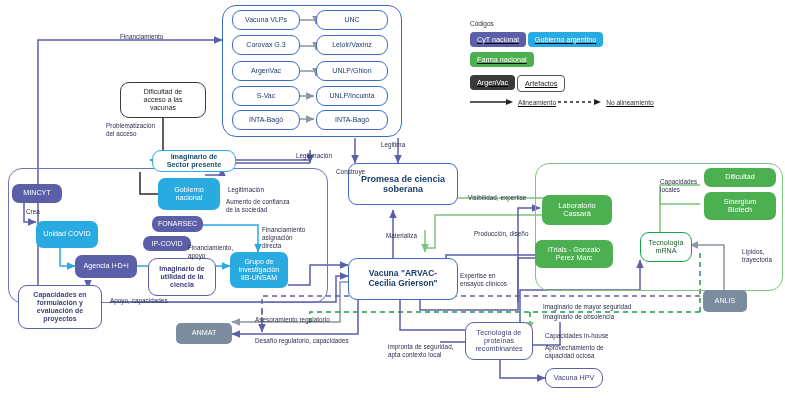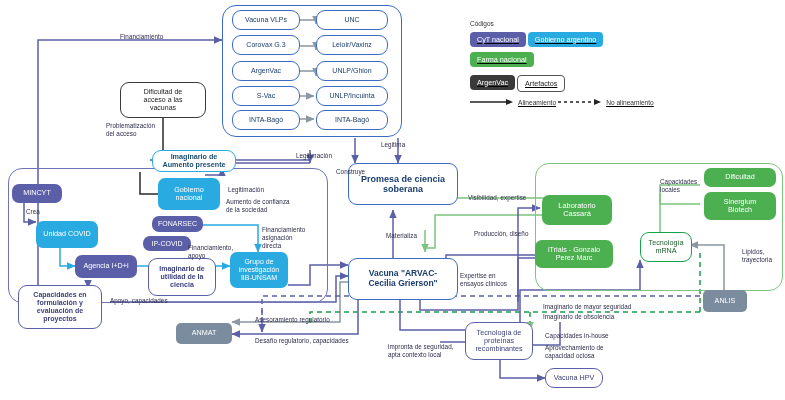--- a/index.html
+++ b/index.html
@@ -159,21 +159,21 @@
   <div class="node art-blue" style="left:316px;top:35px;width:72px;height:20px;font-size:7px;">Leloir/Vaxinz</div>
   <div class="node art-blue" style="left:316px;top:61px;width:72px;height:20px;font-size:7px;">UNLP/Ghion</div>
   <div class="node art-blue" style="left:316px;top:86px;width:72px;height:20px;font-size:7px;">UNLP/Incuinta</div>
   <div class="node art-blue" style="left:316px;top:110px;width:72px;height:20px;font-size:7px;">INTA-Bagó</div>
 
   <div class="node art-dark" style="left:120px;top:82px;width:86px;height:36px;font-size:7px;white-space:pre-line;">Dificultad de
 acceso a las
 vacunas</div>
 
   <div class="node art-gob" style="left:152px;top:150px;width:84px;height:22px;font-size:7.2px;font-weight:bold;white-space:pre-line;">Imaginario de
-Aumento presente</div>
+Sector presente</div>
 
   <div class="node cyt" style="left:12px;top:184px;width:50px;height:19px;font-size:7.2px;">MINCYT</div>
 
   <div class="node gobarg" style="left:36px;top:221px;width:62px;height:27px;font-size:7.2px;">Unidad COVID</div>
 
   <div class="node cyt" style="left:75px;top:255px;width:62px;height:23px;font-size:7.2px;">Agencia I+D+i</div>
 
   <div class="node gobarg" style="left:158px;top:178px;width:62px;height:32px;font-size:7.2px;white-space:pre-line;">Gobierno
 nacional</div>
 

